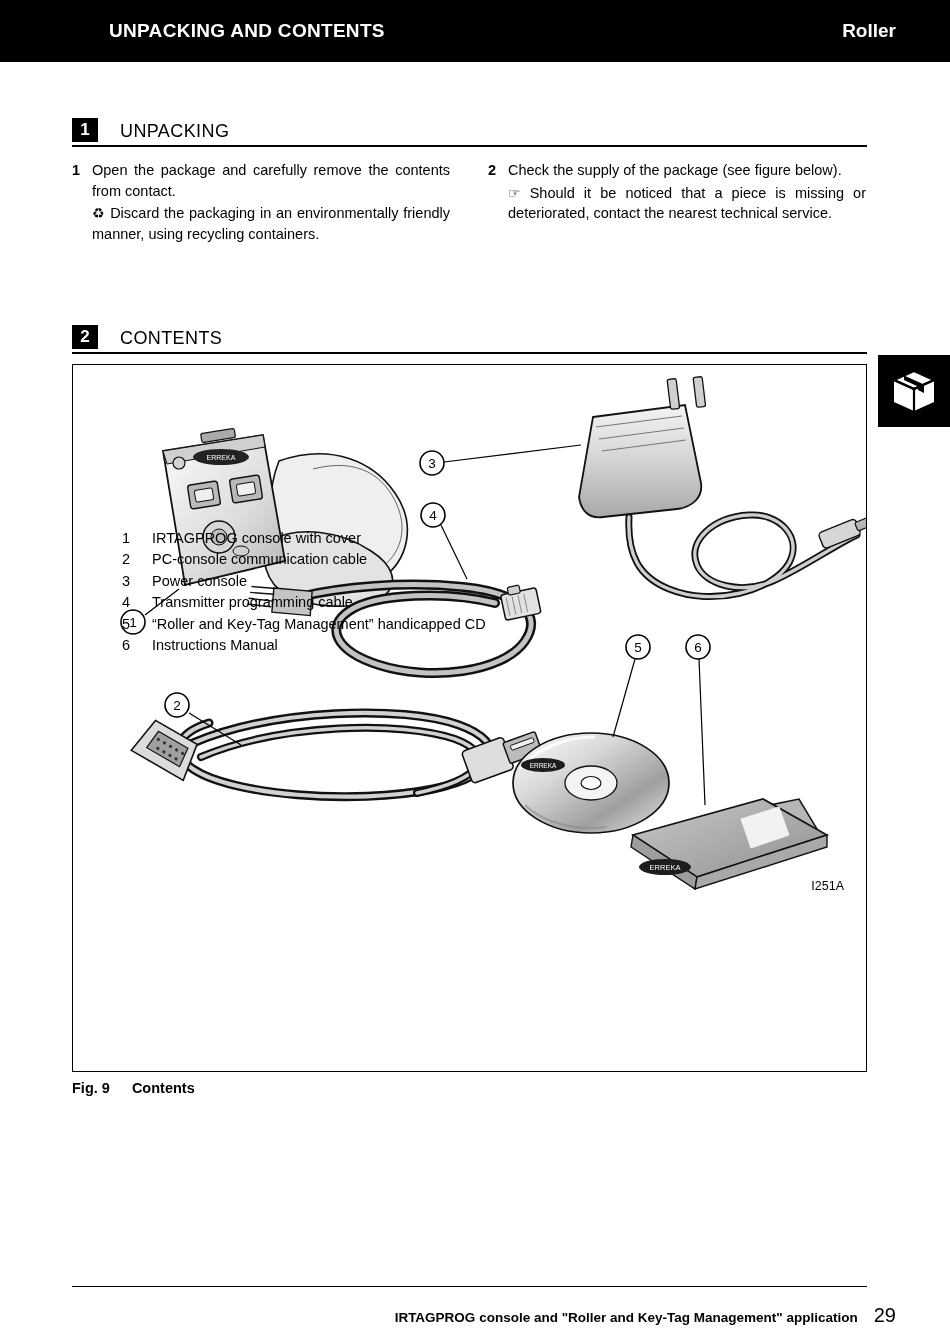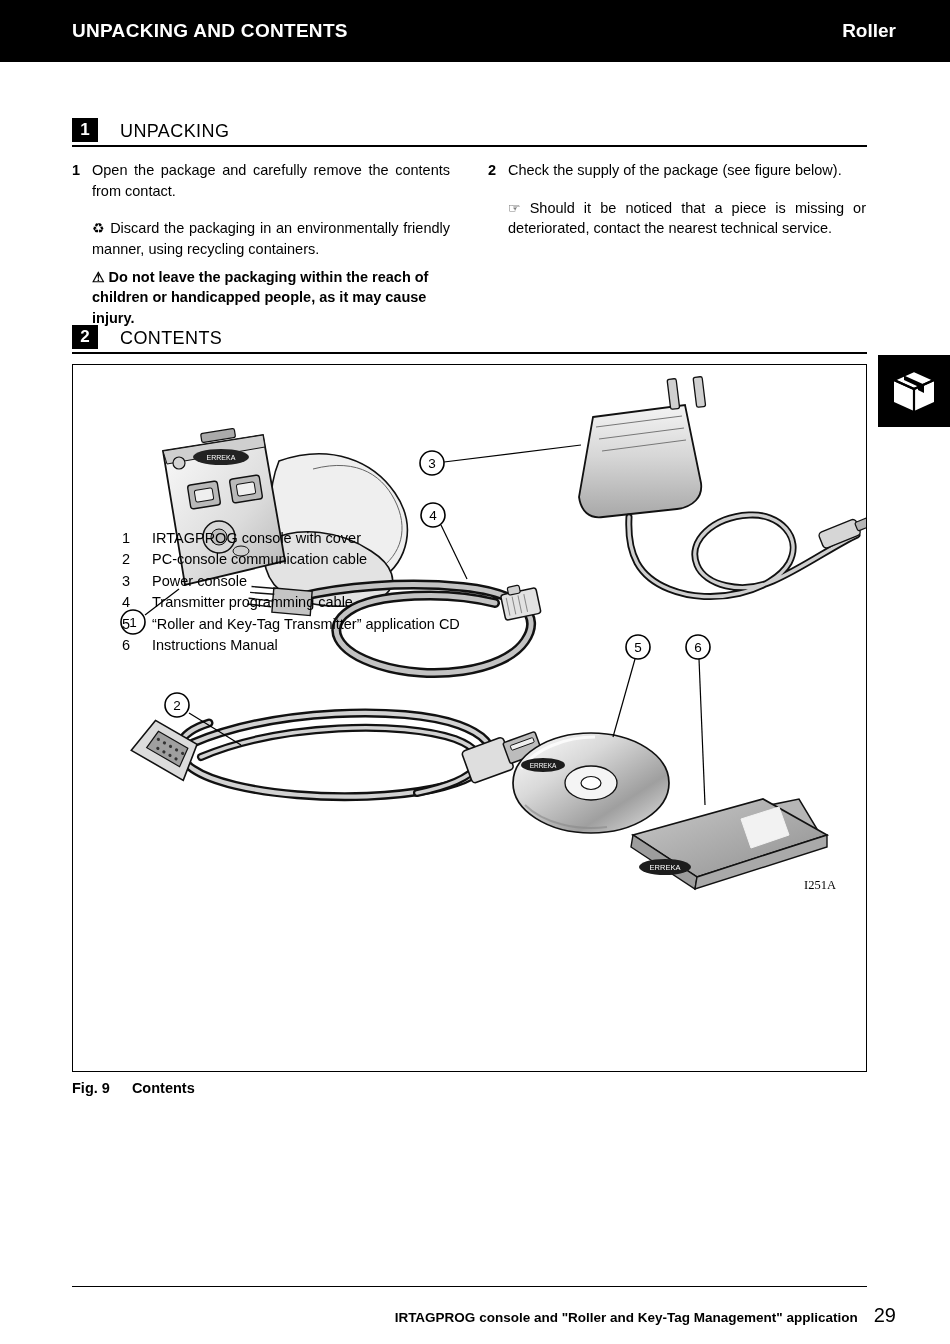--- a/index.html
+++ b/index.html
@@ -23,20 +23,21 @@
     display: flex;
     align-items: center;
     justify-content: space-between;
     padding: 0 54px 0 72px;
   }
   .header-title {
     color: #ffffff;
     font-size: 19px;
     font-weight: bold;
     letter-spacing: 0.3px;
+    margin-left: 37px;
   }
   .header-lang {
     color: #ffffff;
     font-size: 19px;
     font-weight: bold;
   }
 
   
   .section {
     position: absolute;
@@ -83,21 +84,21 @@
     display: flex;
     text-align: justify;
   }
   .item-num {
     font-weight: bold;
     width: 20px;
     flex: 0 0 20px;
   }
   .item-text { flex: 1; text-align: justify; }
   .sub-par {
-    margin-top: 17px;
+    margin-top: 2px;
     padding-left: 20px;
     text-align: justify;
   }
   .warn {
     margin-top: 7px;
     padding-left: 20px;
     font-weight: bold;
     text-align: left;
   }
   .glyph-recycle { font-size: 14px; }
@@ -118,24 +119,23 @@
     position: absolute;
     left: 72px;
     top: 1080px;
     font-size: 14.5px;
     font-weight: bold;
   }
   .fig-caption span.cap-text { font-weight: bold; margin-left: 22px; }
 
   .fig-code {
     position: absolute;
-    right: 30px;
+    right: 22px;
     bottom: 178px;
     font-size: 12.5px;
-    font-family: Liberation Serif, serif;
   }
 
   
   .legend {
     position: absolute;
     left: 122px;
     top: 528px;
     font-size: 14.5px;
     line-height: 1.48;
   }
@@ -198,24 +198,20 @@
 
 <div class="cols" style="top:160px;">
   <div class="col">
     <div class="item-row">
       <div class="item-num">1</div>
       <div class="item-text">Open the package and carefully remove the contents from contact.</div>
     </div>
     <div class="sub-par">
       <span class="glyph-recycle">♻</span>
       <span>Discard the packaging in an environmentally friendly manner, using recycling containers.</span>
-    </div>
-    <div class="warn">
-      <span class="glyph-warn">⚠</span>
-      <span>Do not leave the packaging within the reach of children or handicapped people, as it may cause injury.</span>
     </div>
   </div>
   <div class="col">
     <div class="item-row">
       <div class="item-num">2</div>
       <div class="item-text">Check the supply of the package (see figure below).</div>
     </div>
     <div class="sub-par">
       <span class="glyph-hand">☞</span>
       <span>Should it be noticed that a piece is missing or deteriorated, contact the nearest technical service.</span>
@@ -445,21 +441,21 @@
   <div class="legend-row">
     <div class="legend-num">3</div>
     <div class="legend-text">Power console</div>
   </div>
   <div class="legend-row">
     <div class="legend-num">4</div>
     <div class="legend-text">Transmitter programming cable</div>
   </div>
   <div class="legend-row">
     <div class="legend-num">5</div>
-    <div class="legend-text">“Roller and Key-Tag Transmitter” application CD</div>
+    <div class="legend-text">“Roller and Key-Tag Management” handicapped CD</div>
   </div>
   <div class="legend-row">
     <div class="legend-num">6</div>
     <div class="legend-text">Instructions Manual</div>
   </div>
 </div>
 
 <div class="fig-caption">
   <span>Fig. 9</span><span class="cap-text">Contents</span>
 </div>

